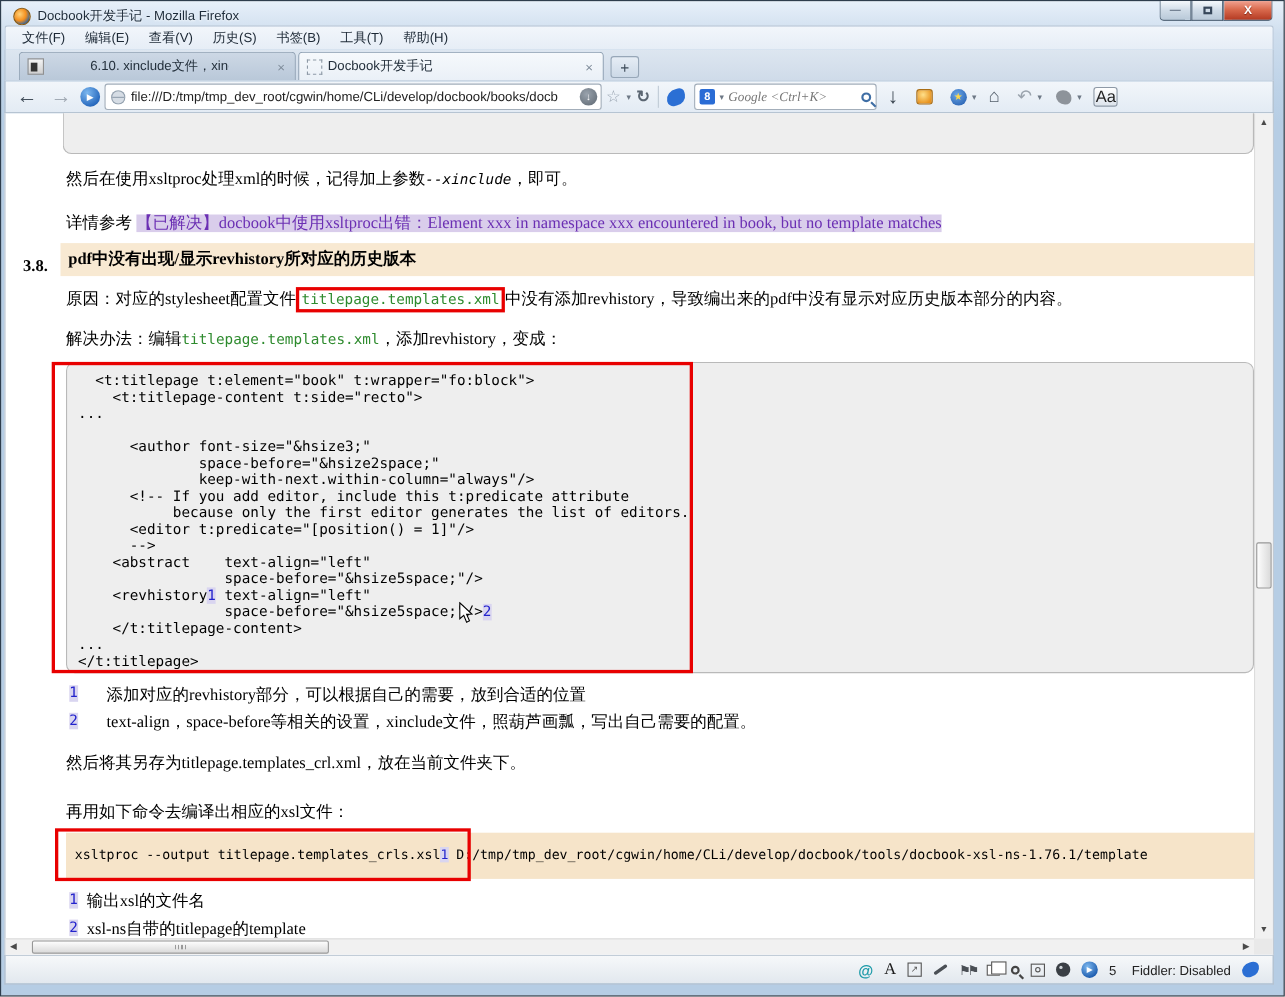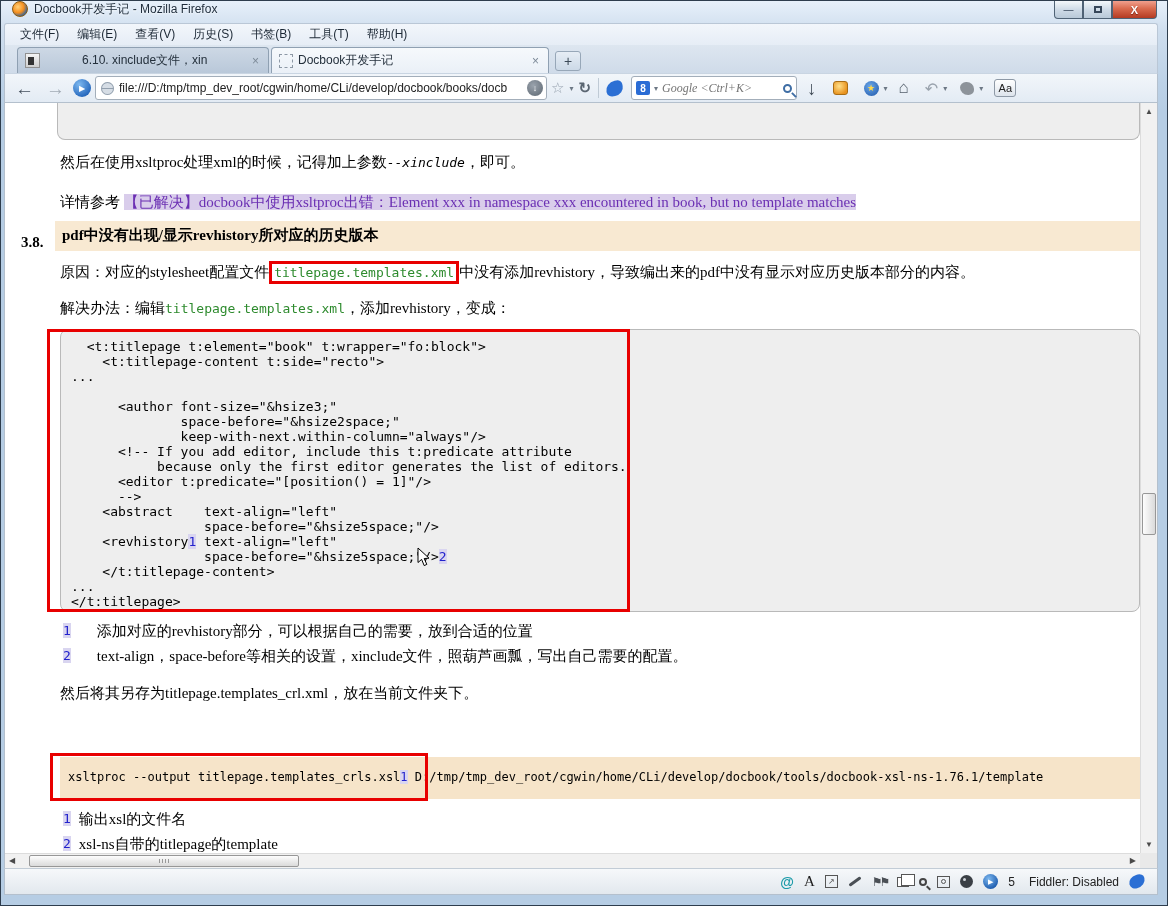--- a/index.html
+++ b/index.html
@@ -5,21 +5,21 @@
   * { margin:0; padding:0; box-sizing:border-box; }
   body { font-family:"Liberation Sans", sans-serif; background:#888; }
   .window{
     width:1168px; height:906px; position:relative;
     border:1px solid #2e3d4d;
     background:linear-gradient(180deg,#e7f0fa 0px,#cfdeee 30px,#bdd2e7 80px,#b6cde4 110px,#b6cde4 100%);
     padding:0 9px 4px 3px;
     display:flex; flex-direction:column;
   }
   
-  .titlebar{ height:22px; display:flex; align-items:flex-start; padding-left:8px; }
+  .titlebar{ height:22px; display:flex; align-items:flex-end; padding-left:8px; }
   .ff-icon{ width:16px; height:16px; border-radius:50%;
     background:radial-gradient(circle at 35% 35%, #ffd27a 0%, #f58f1e 45%, #1f5fa8 80%);
     border:1px solid #8a5a10; margin-right:6px; }
   .title-text{ font-size:12px; color:#1d2b3a; text-shadow:0 1px 2px rgba(255,255,255,.9); }
   .win-controls{ position:absolute; top:0; right:10px; display:flex; }
   .wbtn{ width:29px; height:18px; border:1px solid #4f6275; border-top:none;
     background:linear-gradient(#f4f8fb,#cfdbe7 50%,#b9c9d8);
     display:flex; align-items:center; justify-content:center;
     font-size:10px; color:#37475a; }
   .wbtn.min{ border-radius:0 0 0 4px; }
@@ -85,21 +85,21 @@
   .dl-arrow{ font-size:19px; font-weight:900; color:#3f4a55; line-height:1; margin:0 6px; }
   .ext-yellow{ width:15px; height:14px; border-radius:3px;
     background:radial-gradient(circle at 40% 35%,#ffe08a,#e8931f 75%); border:1px solid #a96d14; margin:0 6px;}
   .ext-star{ width:15px; height:15px; border-radius:50%;
     background:radial-gradient(circle at 40% 35%,#6aa7e8,#1d55a8); color:#ffd84a; font-size:9px;
     display:flex; align-items:center; justify-content:center; margin-left:6px;}
   .home{ font-size:17px; color:#55606c; margin:0 6px; }
   .undo{ font-size:16px; color:#9aa3ad; margin-left:6px; }
   .ext-gray{ width:14px; height:13px; background:#8d939a; border-radius:45% 55% 40% 60%; margin-left:8px; }
   .aabox{ width:22px; height:18px; border:1px solid #8e99a6; border-radius:3px;
-    background:linear-gradient(#fff,#dde4ec); font-size:11px; color:#222;
+    background:linear-gradient(#fff,#dde4ec); font-size:15px; color:#222;
     display:flex; align-items:center; justify-content:center; margin-left:6px; }
   
   .content{ height:765px; background:#fff; position:relative; overflow:hidden;
     border-left:1px solid #b4c0cd; border-right:1px solid #b4c0cd;
     font-family:"Liberation Serif","DejaVu Serif",serif; font-size:15px; color:#000; }
   .abs{ position:absolute; }
   pre, .mono{ font-family:"DejaVu Sans Mono","Liberation Mono",monospace; }
   .pre-box{ background:#eee; border:1px solid #b9b9b9; border-radius:8px; }
   .pre-partial{ left:52px; right:17px; top:-10px; height:47px; border-radius:0 0 8px 8px; border-top:none; }
   .para{ left:55px; right:20px; white-space:nowrap; }
@@ -288,20 +288,21 @@
           <span class="co">1</span>
           <span class="callout-text">添加对应的revhistory部分，可以根据自己的需要，放到合适的位置</span>
         </div>
         <div class="callout-row">
           <span class="co">2</span>
           <span class="callout-text">text-align，space-before等相关的设置，xinclude文件，照葫芦画瓢，写出自己需要的配置。</span>
         </div>
       </div>
 
     <div class="abs para" style="top:581px;">然后将其另存为titlepage.templates_crl.xml，放在当前文件夹下。</div>
+    <div class="abs para" style="top:626px;">再用如下命令去编译出相应的xsl文件：</div>
 
     <pre class="abs cmd-block">xsltproc --output titlepage.templates_crls.xsl<span class="co">1</span> D:/tmp/tmp_dev_root/cgwin/home/CLi/develop/docbook/tools/docbook-xsl-ns-1.76.1/template
 </pre>
     <div class="annot annot-2"></div>
 
     <div class="abs callouts callouts-2">
         <div class="callout-row">
           <span class="co">1</span>
           <span class="callout-text">输出xsl的文件名</span>
         </div>

